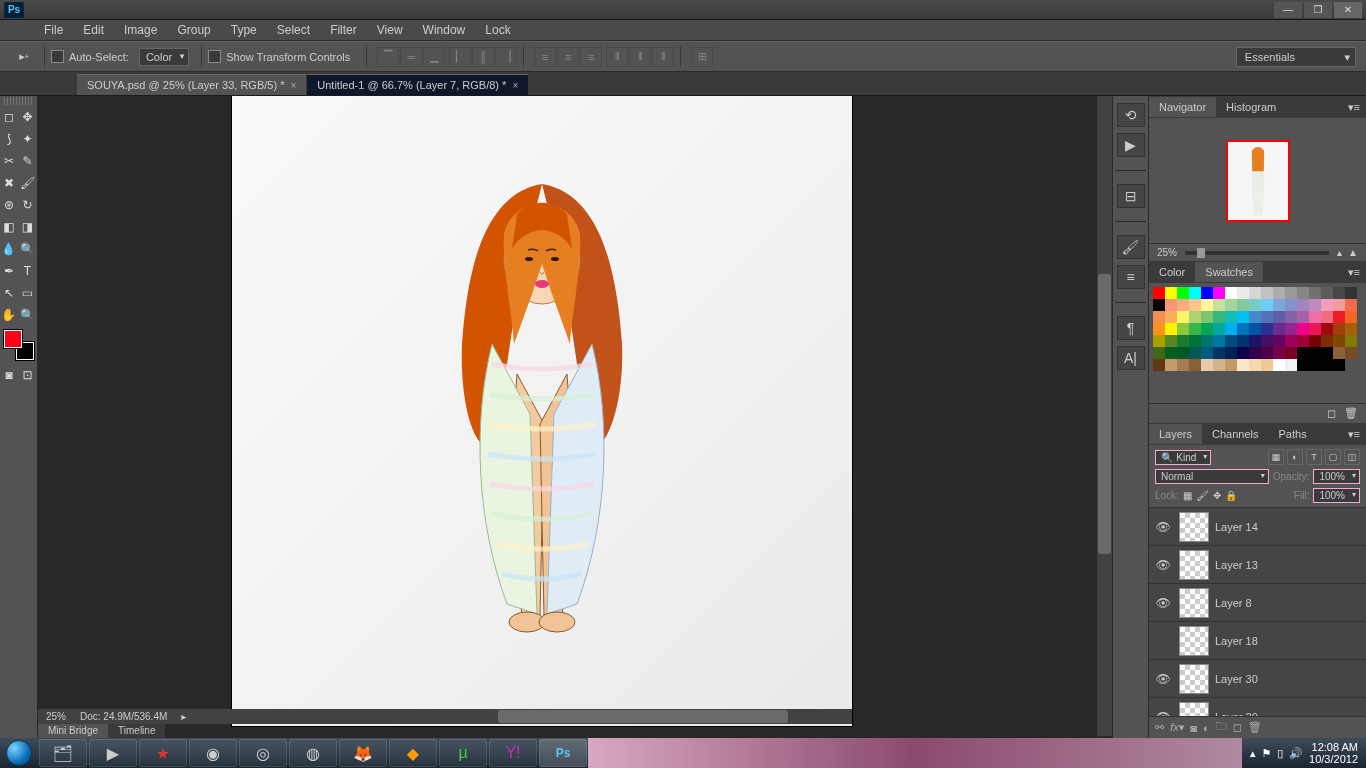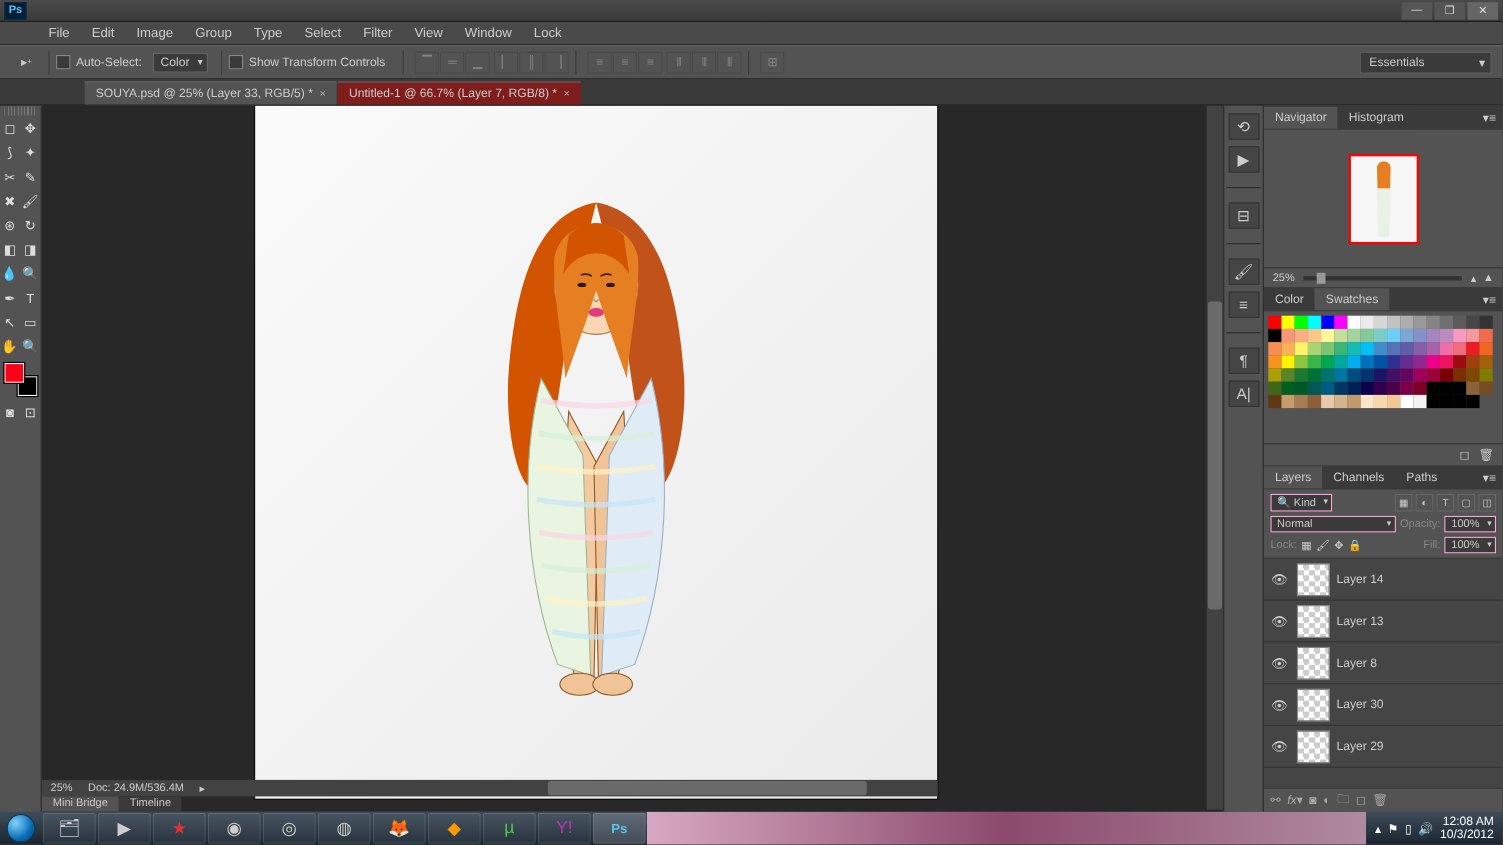--- a/index.html
+++ b/index.html
@@ -25,21 +25,21 @@
 .opt-select { background:#3a3a3a; border:1px solid #666; padding:2px 16px 2px 6px; position:relative; font-size:11px; margin-right:6px;}
 .opt-select::after{content:"▾"; position:absolute; right:4px; top:2px; font-size:9px;}
 .align-grp { display:flex; gap:1px; margin-left:4px;}
 .align-btn{ width:22px; height:20px; border:1px solid #3a3a3a; opacity:.4; display:flex; align-items:center; justify-content:center;}
 .workspace-sel{ margin-left:auto; background:#3a3a3a; border:1px solid #666; padding:3px 60px 3px 8px; position:relative;}
 .workspace-sel::after{content:"▾"; position:absolute; right:5px; top:3px;}
 
 
 .doctabs { height: 24px; background:#3a3a3a; display:flex; align-items:flex-end; padding-left:77px; border-bottom:1px solid #1a1a1a;}
 .doctab { padding: 4px 10px; background:#535353; font-size:11px; margin-right:1px; display:flex; align-items:center; gap:6px; border-top:1px solid #666;}
-.doctab.inactive{ background:#7f1d1d;}
+.doctab.inactive{ background:#0f172a;}
 .doctab .close{ color:#aaa; font-size:10px;}
 
 
 .main { position:absolute; top:96px; left:0; right:0; bottom:30px; display:flex;}
 .tool-handle{height:8px; background:repeating-linear-gradient(90deg,#777 0 1px,transparent 1px 3px); margin:1px 4px;}
 .tool{ width:16px; height:20px; margin:1px; display:flex; align-items:center; justify-content:center; font-size:12px; color:#ddd; cursor:pointer;}
 .colors{ position:relative; width:30px; height:30px; margin:4px auto;}
 .fg{ position:absolute; top:0; left:0; width:18px; height:18px; background:#ff0018; border:1px solid #fff; outline:1px solid #000;}
 .bg{ position:absolute; bottom:0; right:0; width:18px; height:18px; background:#000; border:1px solid #fff; outline:1px solid #000;}
 
@@ -484,20 +484,25 @@
           <div class="eye">👁</div>
           <div class="lthumb"></div>
           <div class="lname">Layer 13</div>
         </div>
         <div class="layer">
           <div class="eye">👁</div>
           <div class="lthumb"></div>
           <div class="lname">Layer 8</div>
         </div>
         <div class="layer">
+          <div class="eye"></div>
+          <div class="lthumb"></div>
+          <div class="lname">Layer 18</div>
+        </div>
+        <div class="layer">
           <div class="eye">👁</div>
           <div class="lthumb"></div>
           <div class="lname">Layer 30</div>
         </div>
         <div class="layer">
           <div class="eye">👁</div>
           <div class="lthumb"></div>
           <div class="lname">Layer 29</div>
         </div>
       </div>

